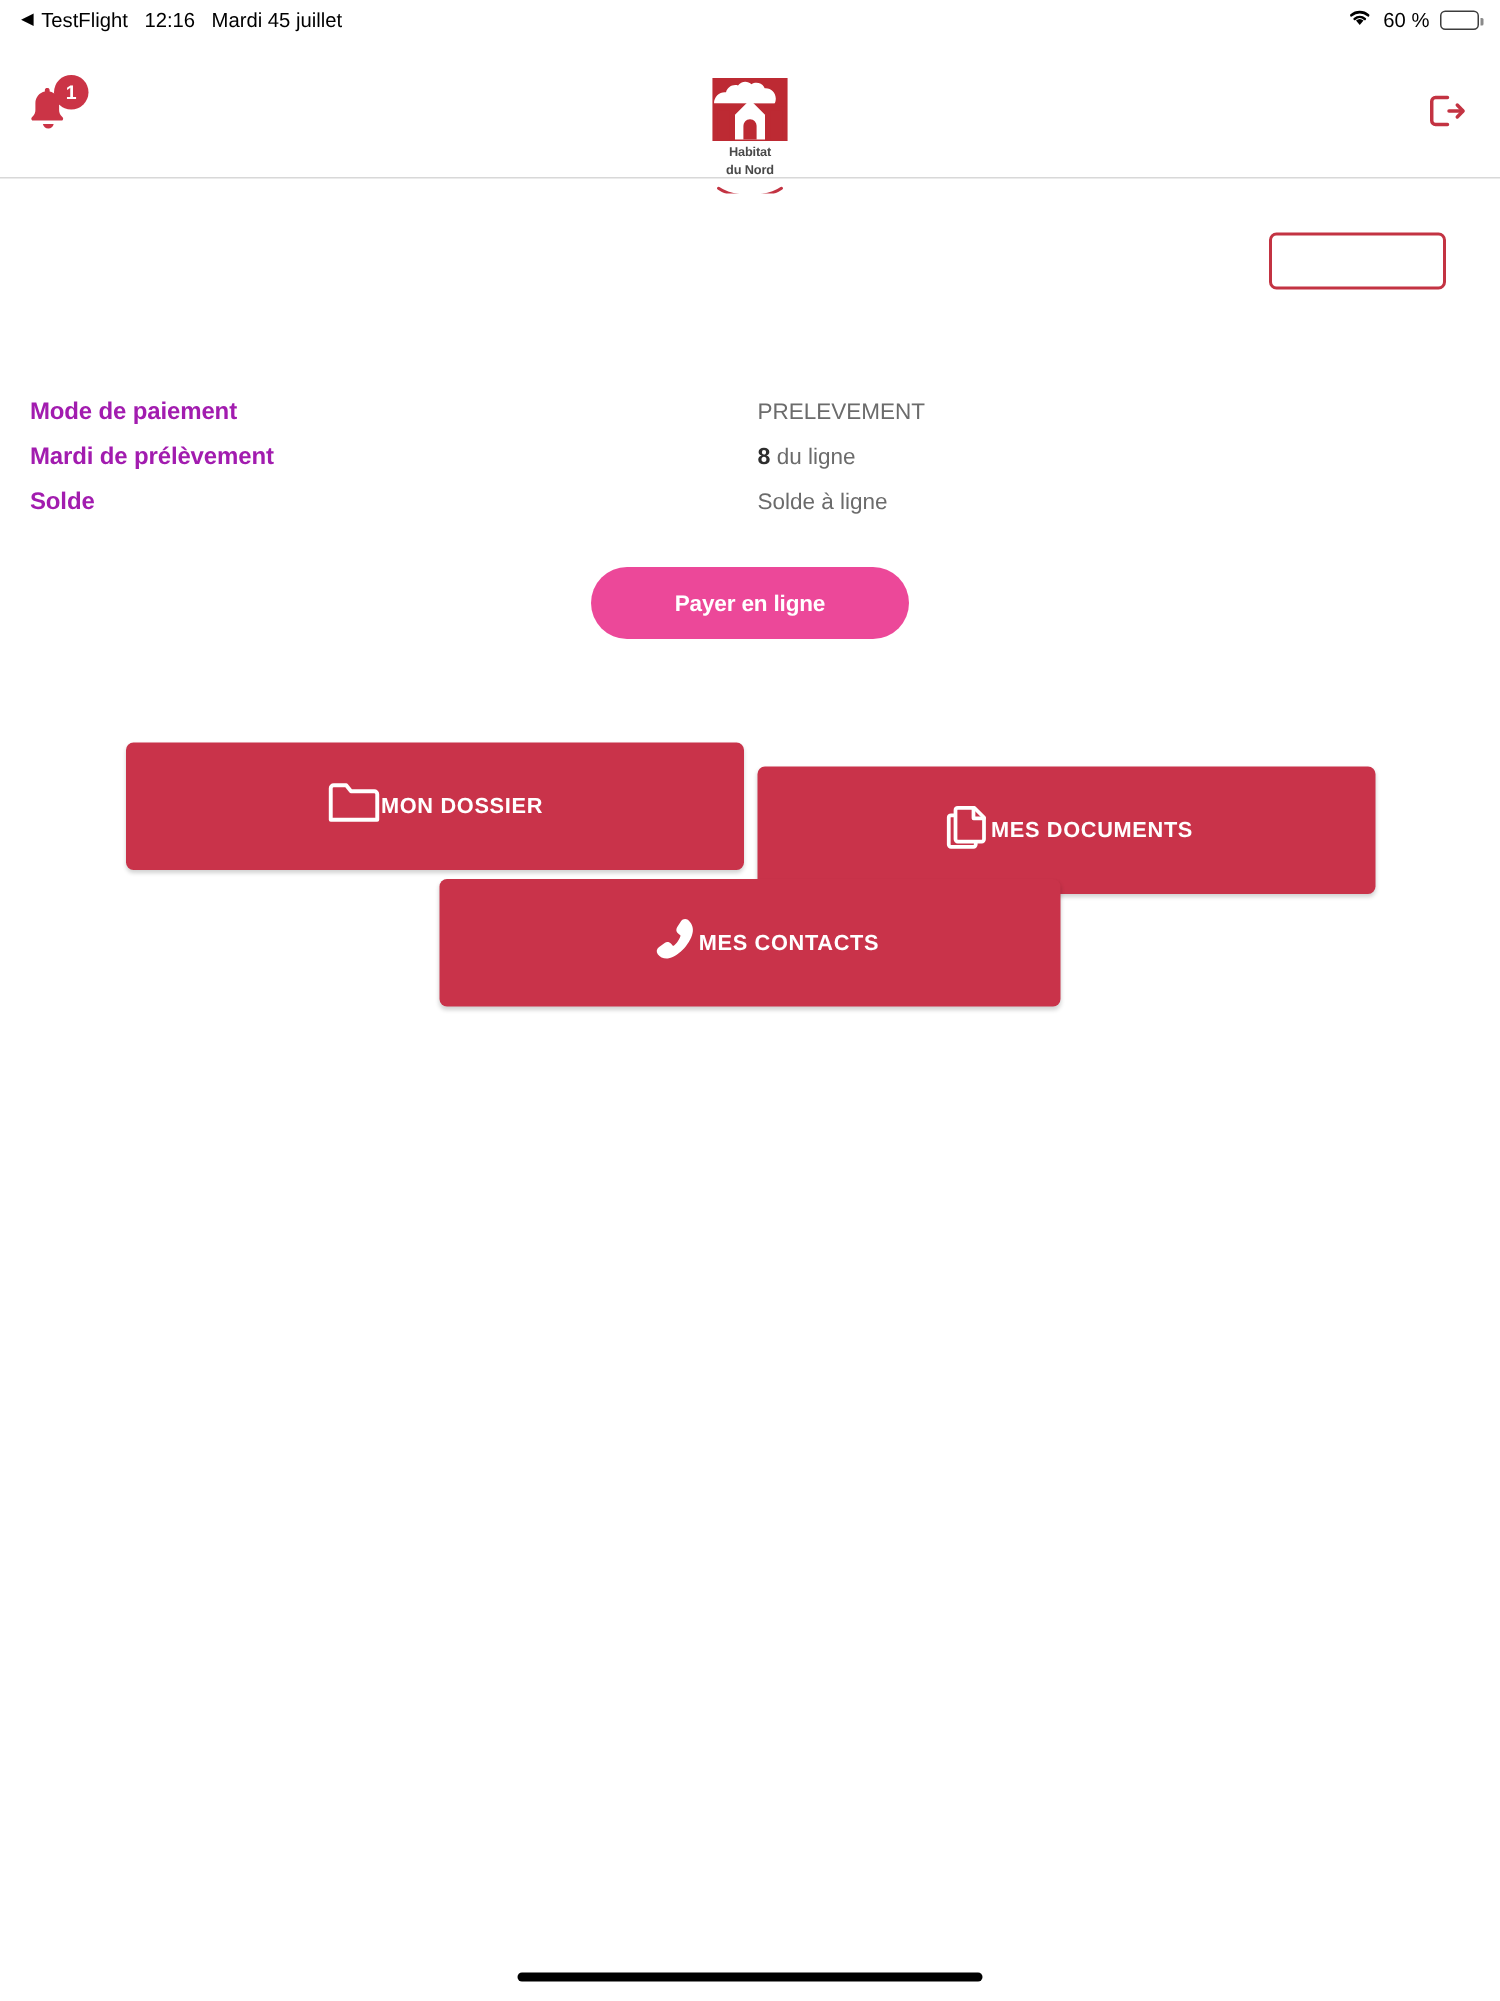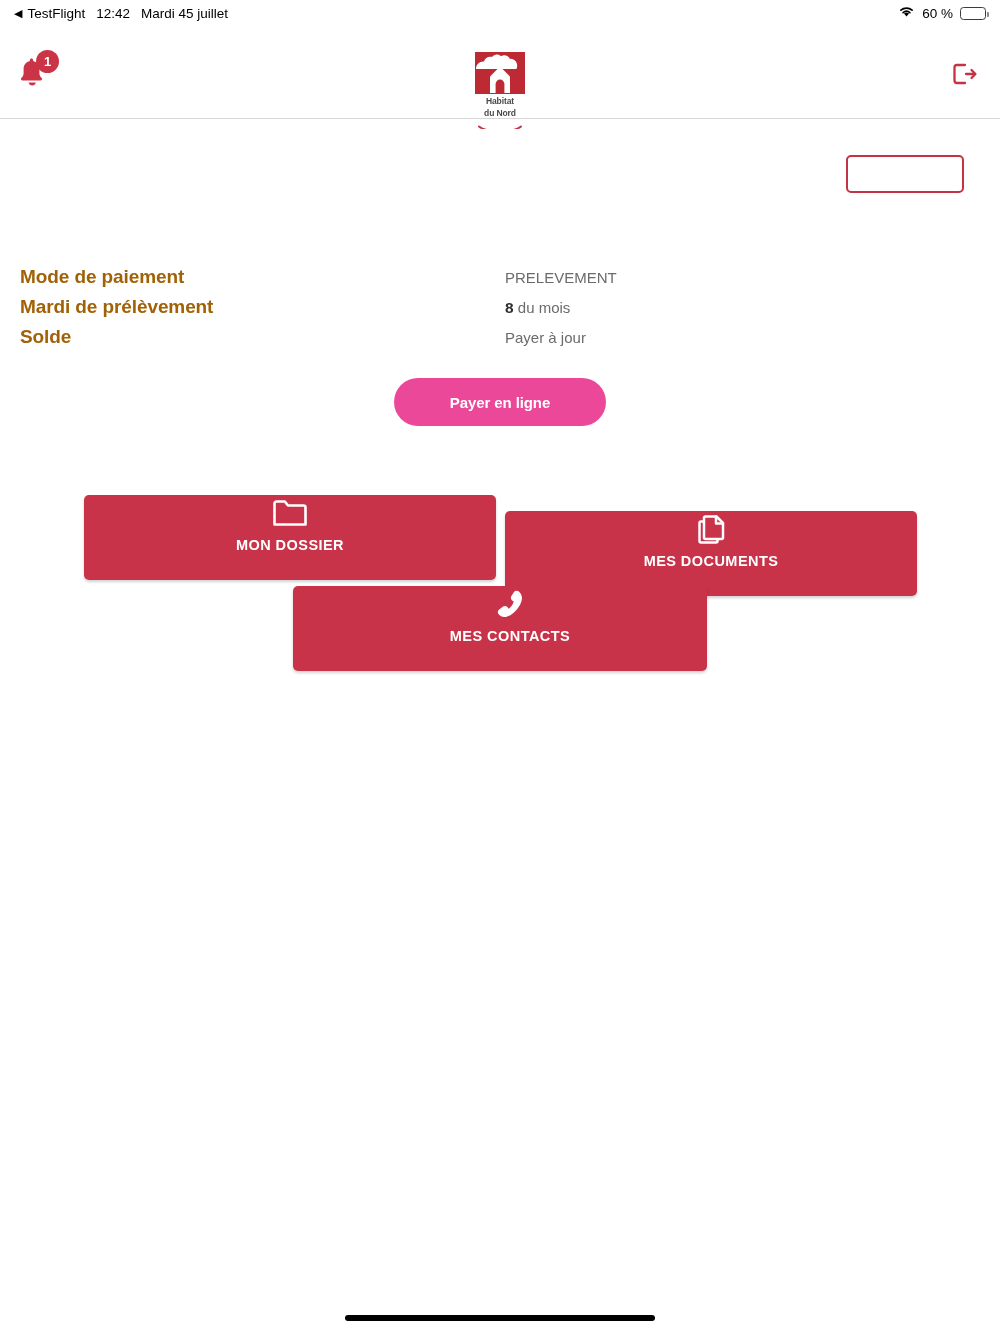--- a/index.html
+++ b/index.html
@@ -201,23 +201,23 @@
     width: 960px;
   }
   .info-row {
     display: flex;
     align-items: baseline;
     height: 30px;
     margin-bottom: 0;
   }
   .info-label {
     width: 485px;
-    font-size: 19px;
-    font-weight: 700;
-    color: #a16207;
+    font-size: 16px;
+    font-weight: 700;
+    color: #a21caf;
     letter-spacing: -0.1px;
   }
   .info-value {
     font-size: 15px;
     color: #6b6b6b;
     font-weight: 400;
   }
   .info-value b {
     color: #2e2e2e;
     font-weight: 700;
@@ -250,22 +250,22 @@
     top: 495px;
     left: 0;
     width: 1000px;
   }
   .tile {
     position: absolute;
     background: #c9334a;
     border-radius: 5px;
     box-shadow: 0 2px 3px rgba(0,0,0,0.18);
     display: flex;
-    flex-direction: column;
-    align-items: center;
+    align-items: center;
+    justify-content: center;
     cursor: pointer;
     color: #ffffff;
   }
   .tile-icon {
     display: flex;
     align-items: center;
     justify-content: center;
     height: 36px;
     margin-bottom: 6px;
   }
@@ -293,21 +293,21 @@
 </style>
 </head>
 <body>
 
 <div class="screen">
 
   <div class="status-bar">
     <div class="status-left">
       <span class="status-back-glyph">◀</span>
       <span class="status-app">TestFlight</span>
-      <span class="status-time">12:42</span>
+      <span class="status-time">12:16</span>
       <span class="status-date">Mardi 45 juillet</span>
     </div>
     <div class="status-right">
       <span class="wifi-icon">
         <svg width="17" height="13" viewBox="0 0 17 13">
           <path d="M8.5 11.6 L11 8.6 A4 4 0 0 0 6 8.6 Z" fill="#000"></path>
           <path d="M2.9 5.2 A8.5 8.5 0 0 1 14.1 5.2" stroke="#000" stroke-width="1.7" fill="none" stroke-linecap="round"></path>
           <path d="M5.1 7.6 A5.3 5.3 0 0 1 11.9 7.6" stroke="#000" stroke-width="1.7" fill="none" stroke-linecap="round"></path>
         </svg>
       </span>
@@ -374,26 +374,26 @@
 
   <div class="info-list">
 
     <div class="info-row">
       <div class="info-label">Mode de paiement</div>
       <div class="info-value"><span>PRELEVEMENT</span></div>
     </div>
 
     <div class="info-row">
       <div class="info-label">Mardi de prélèvement</div>
-      <div class="info-value"><b>8</b>&nbsp;<span>du mois</span></div>
+      <div class="info-value"><b>8</b>&nbsp;<span>du ligne</span></div>
     </div>
 
     <div class="info-row">
       <div class="info-label">Solde</div>
-      <div class="info-value"><span>Payer à jour</span></div>
+      <div class="info-value"><span>Solde à ligne</span></div>
     </div>
 
   </div>
 
   <div class="pay-btn">Payer en ligne</div>
 
   <div class="tiles">
 
     <div class="tile" id="tile-dossier">
       <span class="tile-icon">

